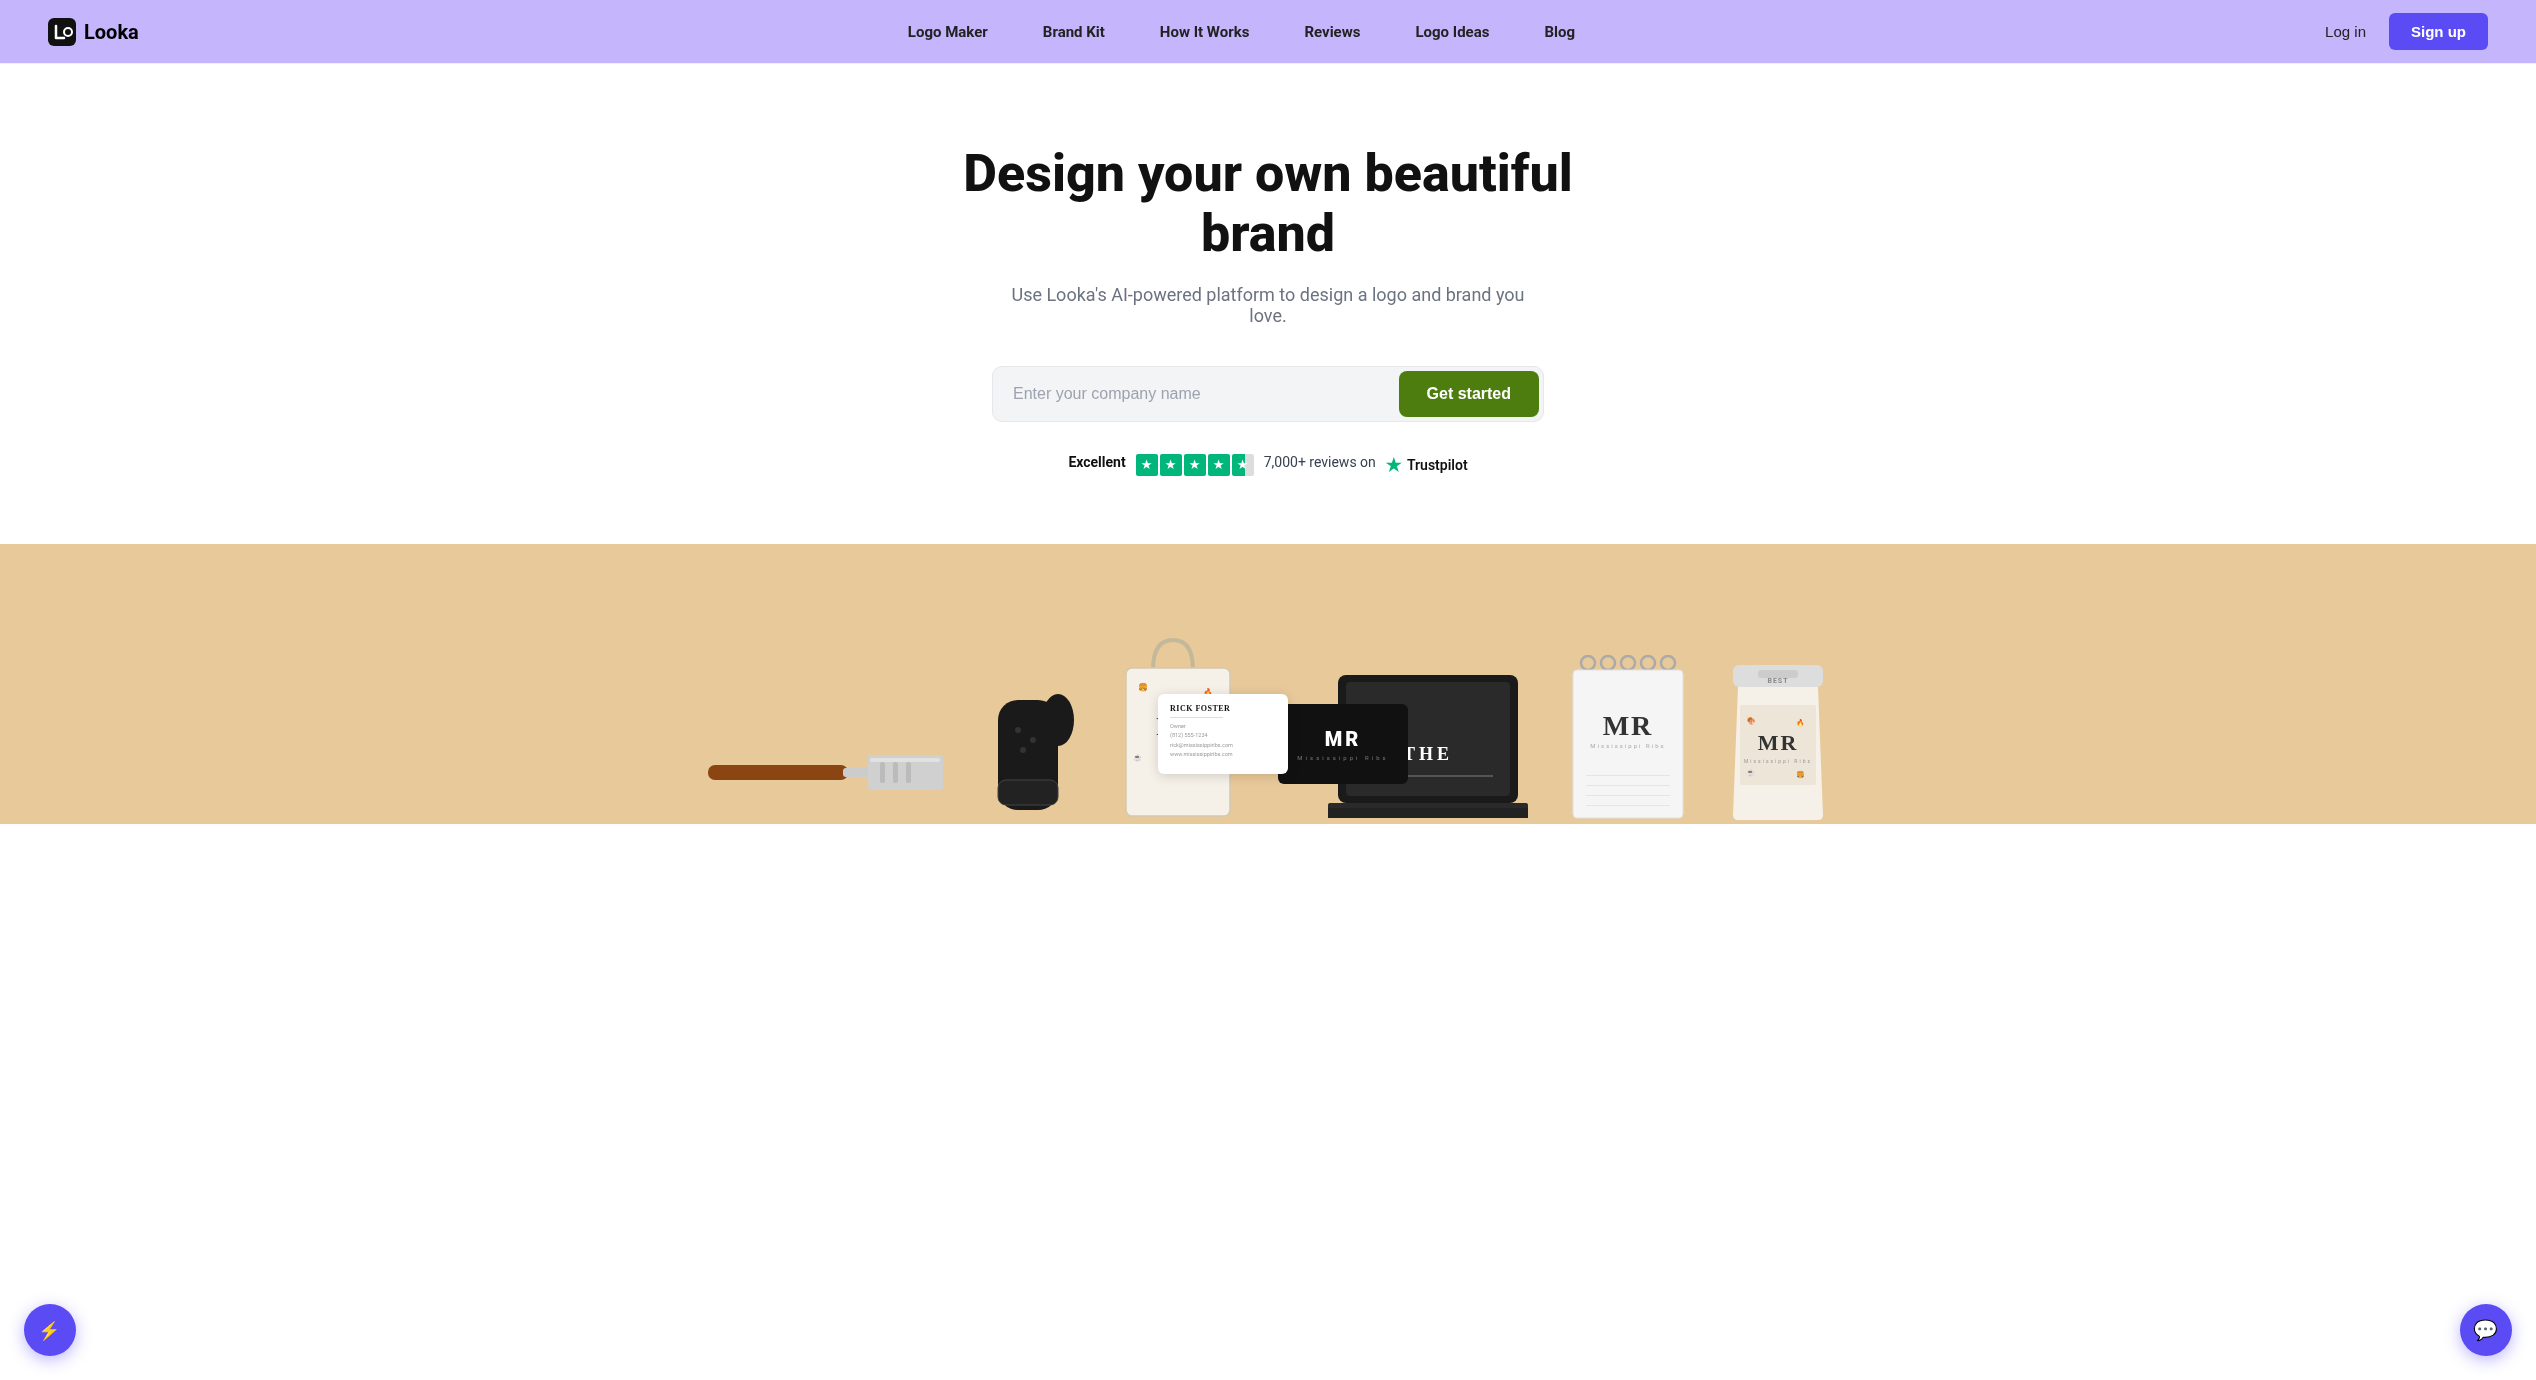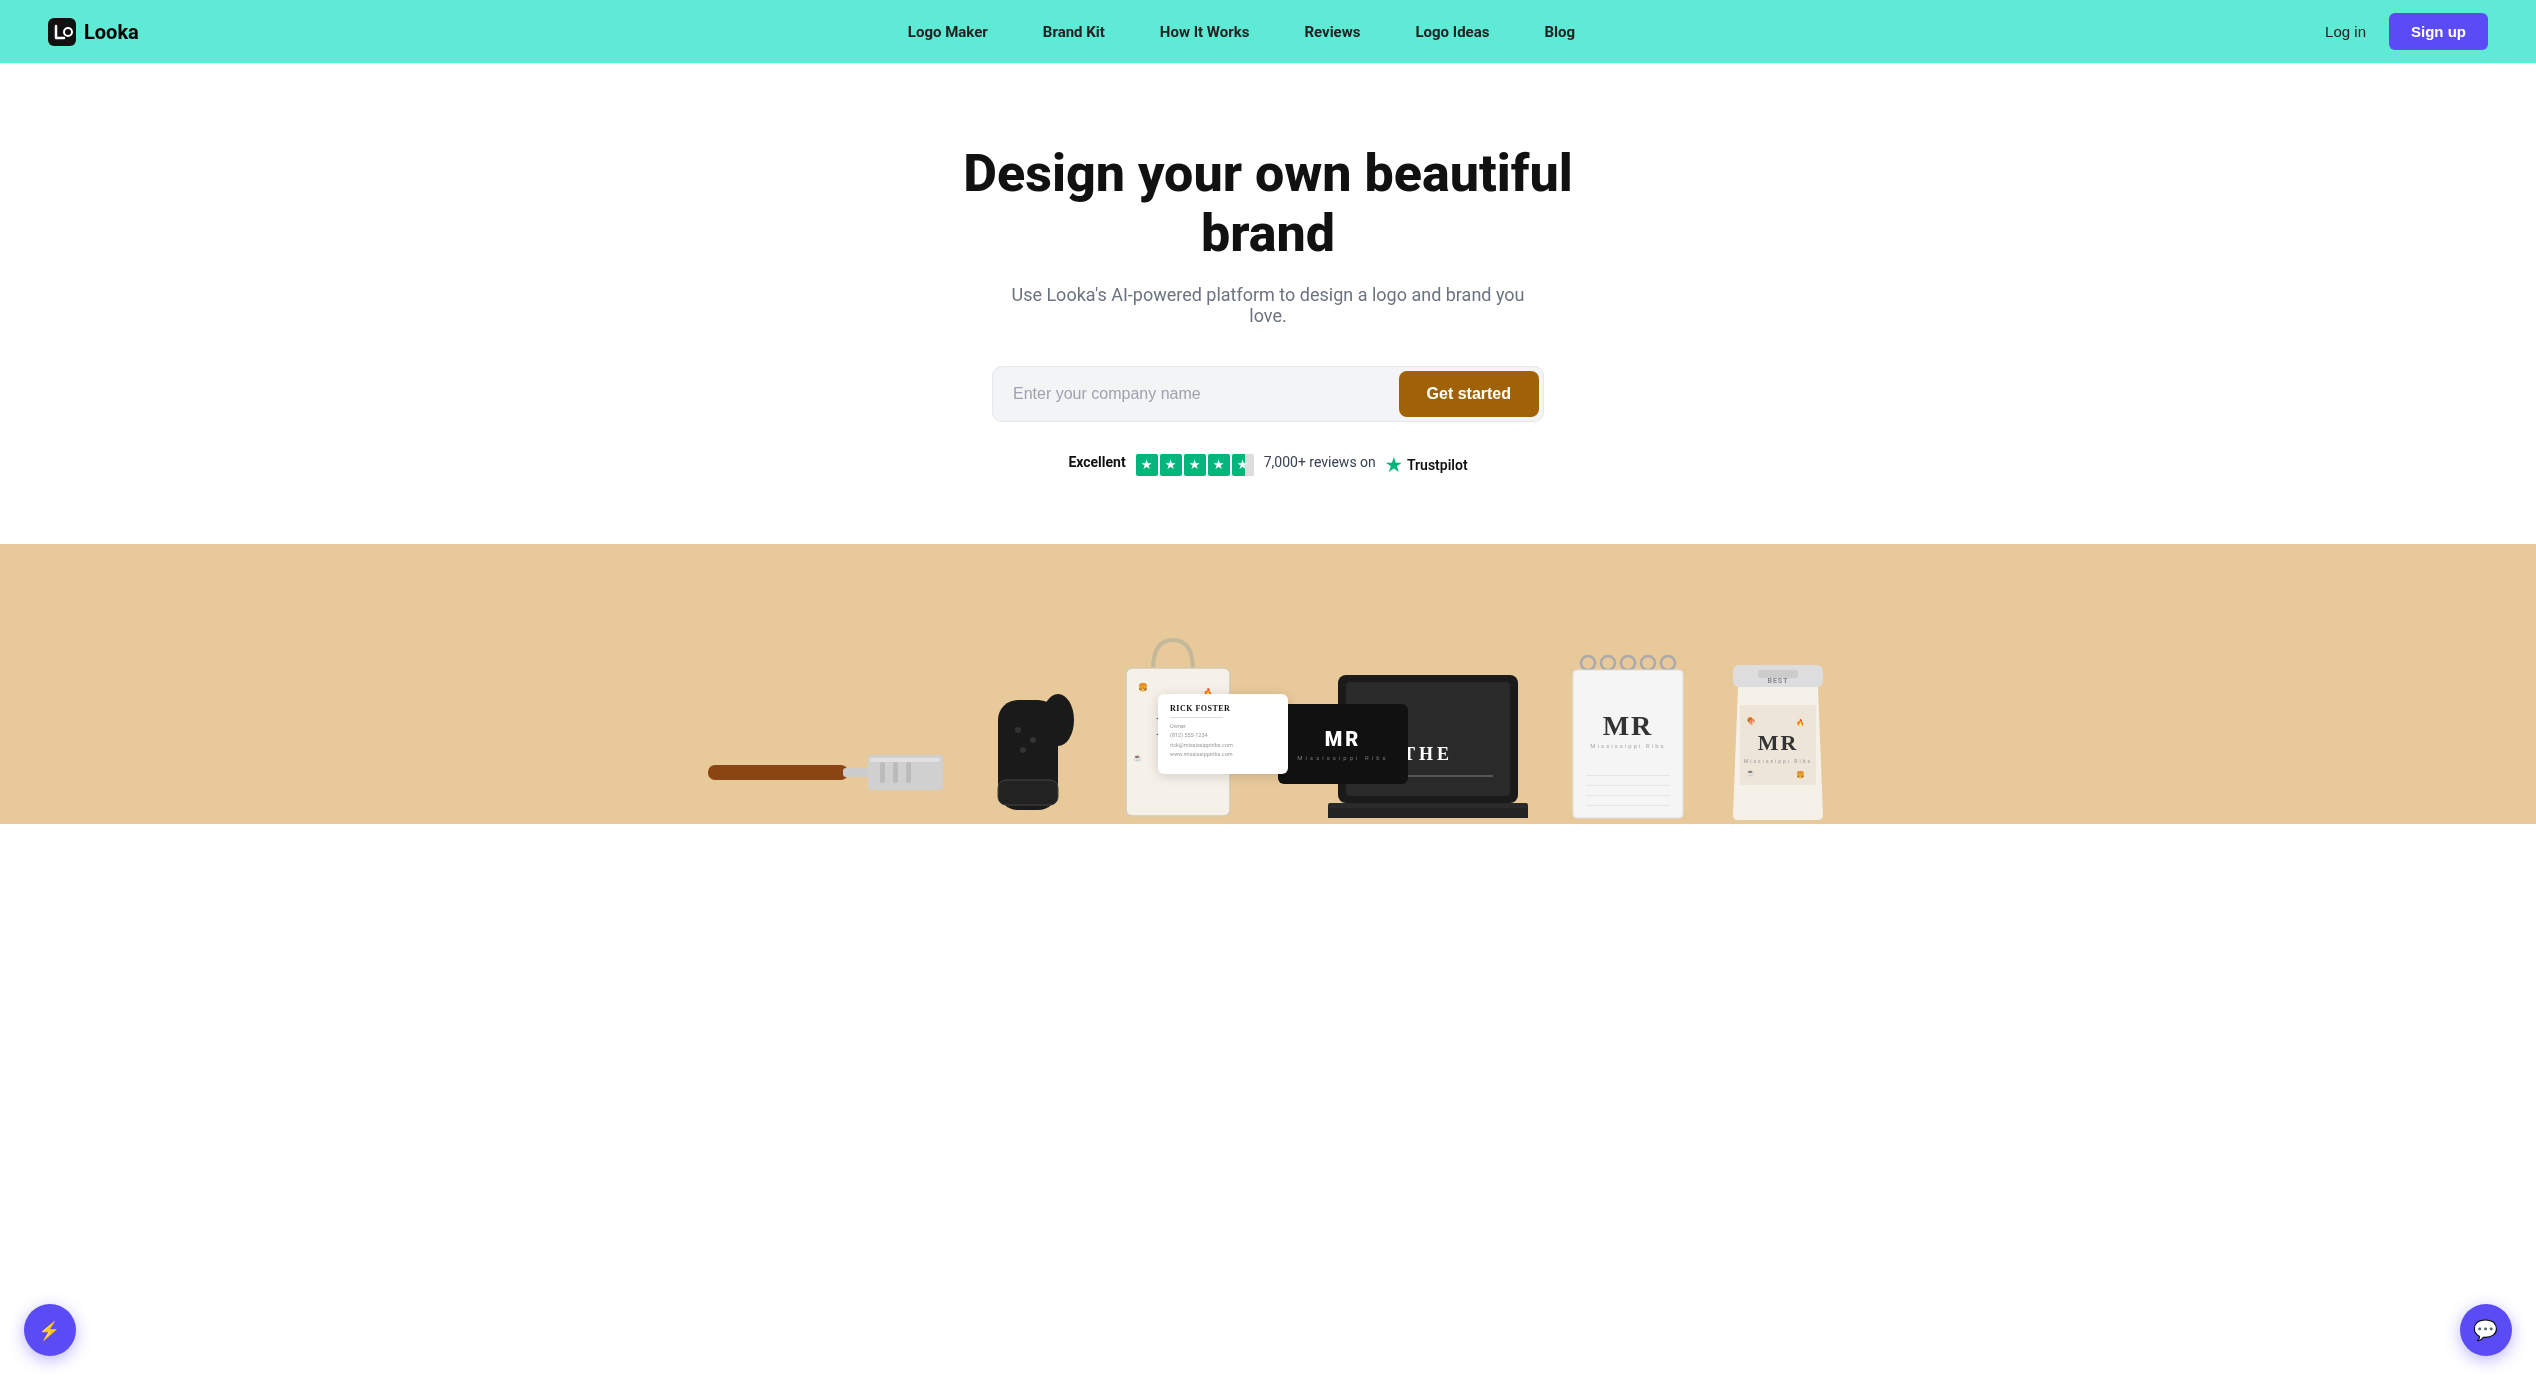--- a/index.html
+++ b/index.html
@@ -15,21 +15,21 @@
     }
 
     
     nav {
       display: flex;
       align-items: center;
       justify-content: space-between;
       padding: 0 48px;
       height: 64px;
       border-bottom: 1px solid #f0f0f0;
-      background: #5eead4;
+      background: #c4b5fd;
       position: sticky;
       top: 0;
       z-index: 100;
     }
 
     .nav-logo {
       display: flex;
       align-items: center;
       gap: 8px;
       text-decoration: none;
@@ -131,21 +131,21 @@
       font-size: 16px;
       color: #111;
       padding: 10px 0;
     }
 
     .hero-search input::placeholder {
       color: #9ca3af;
     }
 
     .btn-get-started {
-      background: #a16207;
+      background: #4d7c0f;
       color: #fff;
       border: none;
       border-radius: 8px;
       padding: 14px 28px;
       font-size: 16px;
       font-weight: 600;
       cursor: pointer;
       white-space: nowrap;
     }
 

